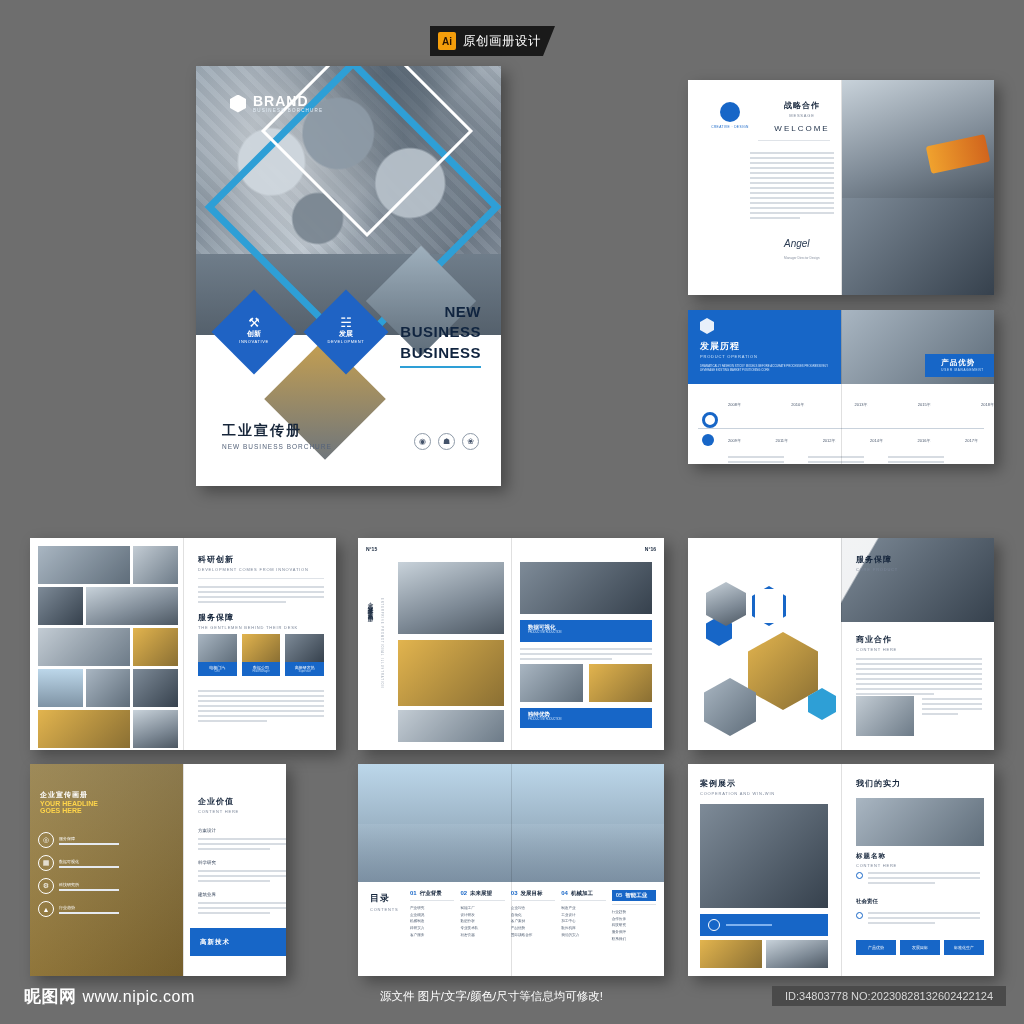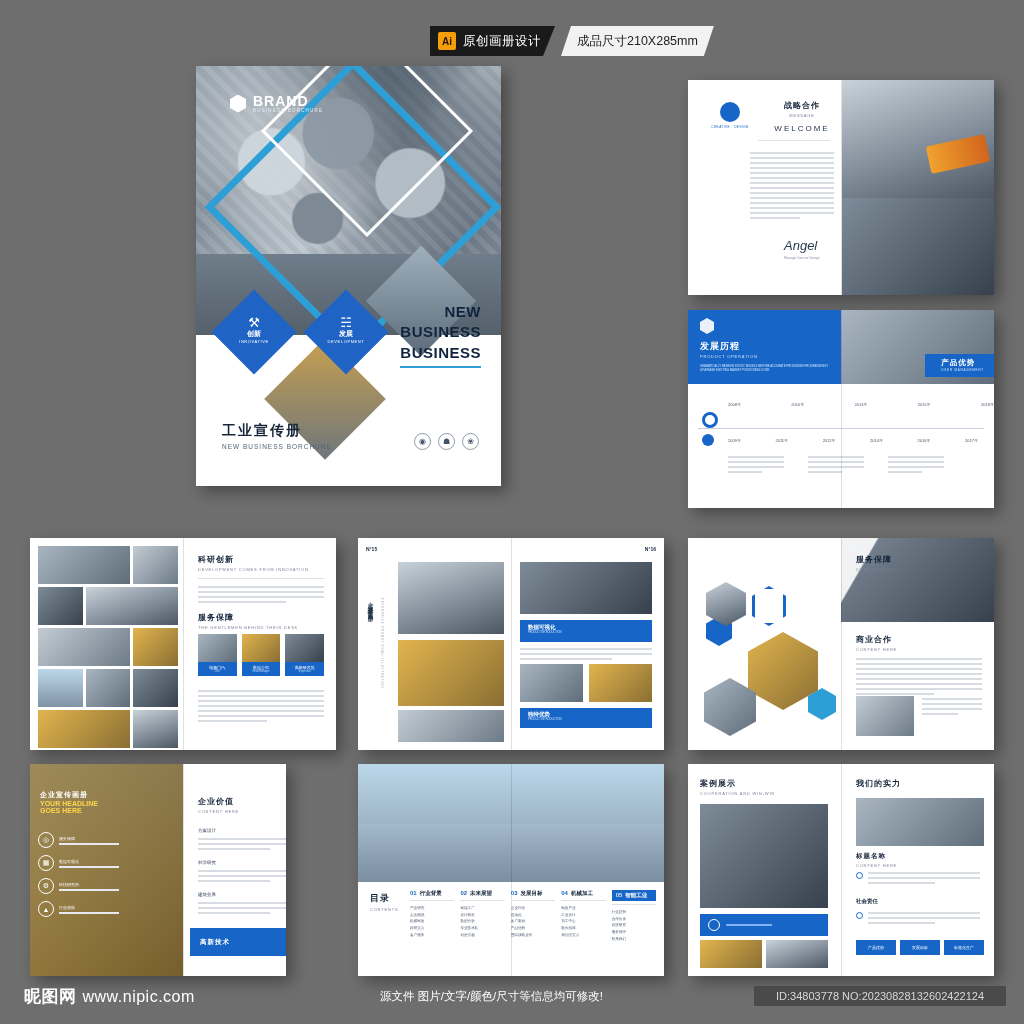--- a/index.html
+++ b/index.html
@@ -82,48 +82,47 @@
   .ph-sky { background:linear-gradient(180deg,#bcd7ea,#7f93a4); }
   .blue { background:#1766c7; }
   .lines { display:flex; flex-direction:column; gap:3px; }
   .ln { height:2px; background:#d7dce2; }
   .hdr-cn { font-size:8px; font-weight:bold; color:#16263c; letter-spacing:1px; }
   .hdr-en { font-size:4px; color:#7a8598; letter-spacing:.8px; margin-top:2px; }
   .rule { height:1px; background:#dfe3e8; }
 
   
   #p2 { left:688px; top:80px; width:306px; height:215px; }
-  #p3 { left:688px; top:310px; width:306px; height:198px; }
+  #p3 { left:688px; top:310px; width:306px; height:154px; }
   #p4 { left:30px; top:538px; width:306px; height:212px; }
   #p5 { left:358px; top:538px; width:306px; height:212px; }
   #p6 { left:688px; top:538px; width:306px; height:212px; }
   #p7 { left:30px; top:764px; width:256px; height:212px; }
   #p8 { left:358px; top:764px; width:306px; height:212px; }
   #p9 { left:688px; top:764px; width:306px; height:212px; }
 
   
   .footer-left { position:absolute; left:24px; bottom:16px; color:#fff; font-size:17px; font-weight:bold;
                  letter-spacing:.5px; display:flex; align-items:baseline; gap:6px;}
   .footer-left .site { font-weight:normal; font-size:16px; }
   .footer-mid { position:absolute; left:380px; bottom:20px; color:#fff; font-size:11.5px; }
   .footer-right { position:absolute; right:18px; bottom:18px; background:#4a4a4a; color:#d8d8d8; font-size:11px;
-                  padding:4px 22px; }
+                  padding:4px 13px; }
   .abs { position:absolute; }
 </style>
 </head>
 <body>
 
 <div class="stage">
 
   <div class="topbar">
     <div class="tag-ai">
       <div class="ai-badge">Ai</div>
       <span>原创画册设计</span>
     </div>
-    <div class="tag-size">成品尺寸210X285mm</div>
   </div>
 
   <div class="page" id="cover">
     <div class="cover-photo"></div>
     <div class="cover-gears"></div>
     <div class="abs" style="left:0;right:0;top:188px;height:110px;background:linear-gradient(180deg,#6f7d8a,#4b5661);"></div>
     <div class="cover-white"></div>
 
     <div class="d-line"></div>
     <div class="d-line2"></div>
@@ -192,21 +191,21 @@
       <div class="ln"></div>
         <div class="ln"></div>
         <div class="ln"></div>
         <div class="ln"></div>
         <div class="ln"></div>
       <div class="ln"></div>
         <div class="ln"></div>
         <div class="ln"></div>
         <div class="ln" style="width:60%"></div>
     </div>
-    <div class="abs" style="left:96px; top:158px; font-size:13px; color:#2a3a52; font-style:italic;">Angel</div>
+    <div class="abs" style="left:96px; top:158px; font-size:10px; color:#2a3a52; font-style:italic;">Angel</div>
     <div class="abs" style="left:96px; top:176px; font-size:3.2px; color:#8b94a3;">Manager Director Design</div>
 
     <div class="abs ph-steel" style="left:154px; top:0; width:152px; height:118px;"></div>
     <div class="abs ph-c" style="left:154px; top:118px; width:152px; height:97px;"></div>
     <div class="abs" style="left:240px; top:60px; width:60px; height:28px; background:linear-gradient(90deg,#f0a22e,#d1651d); transform:rotate(-12deg); border-radius:3px;"></div>
   </div>
 
   <div class="page" id="p3">
     <div class="abs" style="left:0; top:0; width:153px; height:74px; background:#1766c7;"></div>
     <div class="abs ph-a" style="left:153px; top:0; width:153px; height:74px;"></div>

